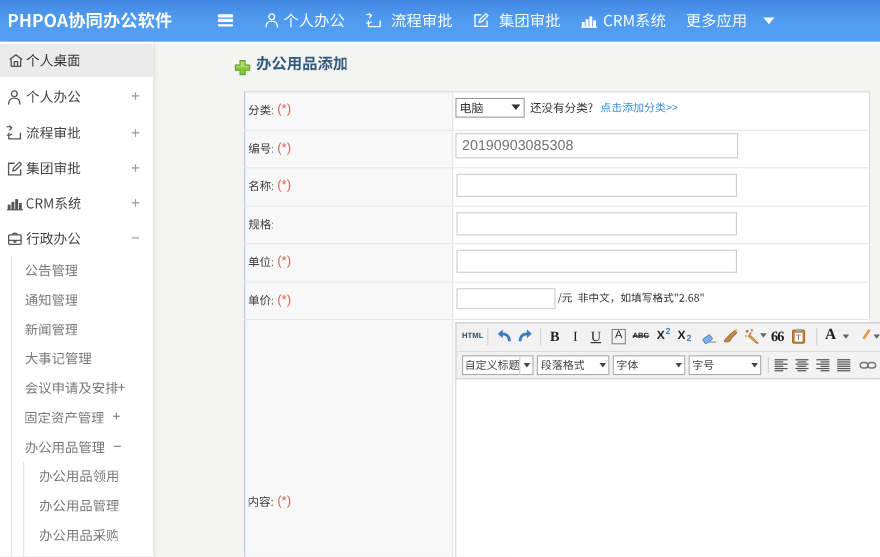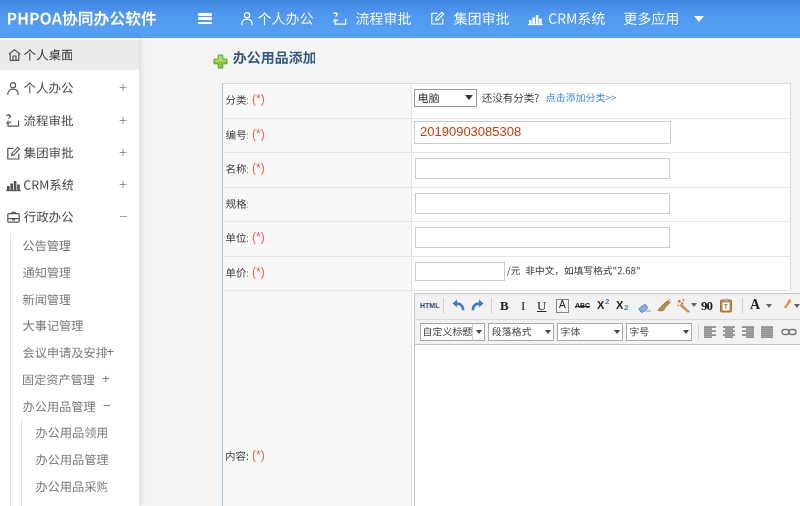--- a/index.html
+++ b/index.html
@@ -507,21 +507,21 @@
       <use href="#r51fb" x="958"></use>
       <use href="#r6dfb" x="1958"></use>
       <use href="#r52a0" x="2958"></use>
       <use href="#r5206" x="3958"></use>
       <use href="#r7c7b" x="4958"></use>
       <use href="#r3e" x="5958"></use>
       <use href="#r3e" x="6513"></use>
     </g>
   </svg>
 <div style="position:absolute;left:414px;top:121px;width:257px;height:23px;background:#fff;border:1px solid #ccc;box-sizing:border-box"></div>
-<div style="position:absolute;left:420px;top:124.0px;font:normal 13px 'Liberation Sans', sans-serif;line-height:15px;color:#c2410c;white-space:pre;">20190903085308</div>
+<div style="position:absolute;left:420px;top:124.0px;font:normal 13px 'Liberation Sans', sans-serif;line-height:15px;color:#737373;white-space:pre;">20190903085308</div>
 <div style="position:absolute;left:415px;top:158px;width:255px;height:21px;background:#fff;border:1px solid #ccc;box-sizing:border-box"></div>
 <div style="position:absolute;left:415px;top:192.5px;width:255px;height:21px;background:#fff;border:1px solid #ccc;box-sizing:border-box"></div>
 <div style="position:absolute;left:415px;top:227px;width:255px;height:21px;background:#fff;border:1px solid #ccc;box-sizing:border-box"></div>
 <div style="position:absolute;left:415px;top:262px;width:90px;height:19px;background:#fff;border:1px solid #ccc;box-sizing:border-box"></div>
 <svg class="t" width="132.7" height="10.0" viewBox="0 -847 13681 1026" style="left:507px;top:266.0px">
     <g fill="#333">
       <use href="#r2f" x="-11"></use>
       <use href="#r5143" x="381"></use>
       <use href="#r975e" x="1881"></use>
       <use href="#r4e2d" x="2881"></use>
@@ -573,21 +573,21 @@
     <path d="M10.5,2.8 L12.2,1.6 L13.8,3.4 L12.6,4.9 Z" fill="#e8c87a"></path>
   </svg>
 <svg style="position:absolute;left:676px;top:298px" width="15" height="15" viewBox="0 0 15 15">
     <path d="M5.5,6 L12,12.5 L13.5,14 L11.5,14 L4,7.5 Z" fill="#e0a050" stroke="#a06a28" stroke-width="0.7"></path>
     <circle cx="3.2" cy="3.2" r="1.3" fill="#e05840"></circle>
     <circle cx="7.5" cy="2.2" r="1.1" fill="#f08830"></circle>
     <circle cx="2.2" cy="7.5" r="1.0" fill="#f0a830"></circle>
     <circle cx="6.3" cy="5.2" r="0.9" fill="#d04838"></circle>
   </svg>
 <div style="position:absolute;left:691px;top:303px;width:0;height:0;border-left:3px solid transparent;border-right:3px solid transparent;border-top:4px solid #666"></div>
-<div style="position:absolute;left:701px;top:297.5px;font:bold 13px 'Liberation Serif', sans-serif;line-height:15px;color:#1a1a1a;white-space:pre;letter-spacing:-1px">90</div>
+<div style="position:absolute;left:701px;top:297.5px;font:bold 13px 'Liberation Serif', sans-serif;line-height:15px;color:#1a1a1a;white-space:pre;letter-spacing:-1px">66</div>
 <svg style="position:absolute;left:719px;top:298px" width="14" height="15" viewBox="0 0 14 15">
     <rect x="1.5" y="2" width="11" height="12" rx="1" fill="#c8833a" stroke="#96601e" stroke-width="0.8"></rect>
     <rect x="4.5" y="0.8" width="5" height="2.4" rx="0.8" fill="#aaa"></rect>
     <rect x="3.5" y="4.5" width="7" height="8" fill="#fff"></rect>
     <text x="7" y="11" font-size="7" font-family="Liberation Sans" fill="#444" text-anchor="middle">T</text>
   </svg>
 <div style="position:absolute;left:742px;top:298px;width:1px;height:16px;background:#d0d0d0"></div>
 <div style="position:absolute;left:750px;top:297.0px;font:bold 14px 'Liberation Serif', sans-serif;line-height:16px;color:#222;white-space:pre;">A</div>
 <div style="position:absolute;left:766px;top:304px;width:0;height:0;border-left:3px solid transparent;border-right:3px solid transparent;border-top:4px solid #666"></div>
 <div style="position:absolute;left:800px;top:299.5px;font:bold 9px 'Liberation Sans', sans-serif;line-height:11px;color:#222;white-space:pre;">ab</div>

